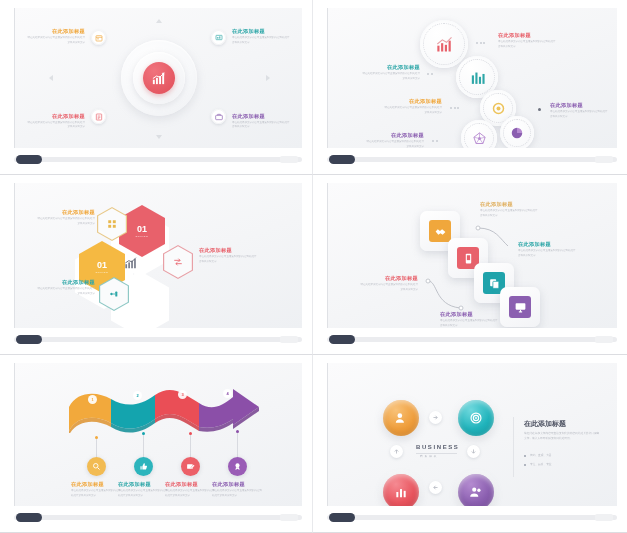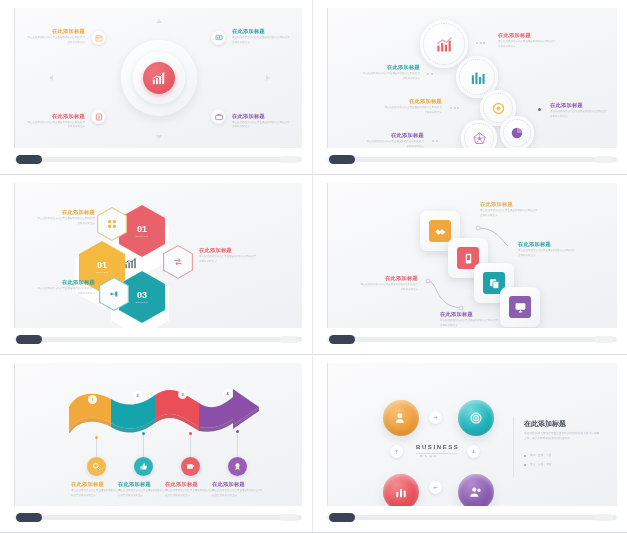--- a/index.html
+++ b/index.html
@@ -356,24 +356,20 @@
       <div class="hex hexw" style="left:96px;top:88px;width:58px;height:66px;background:#fff;"></div>
 
       <div class="hex" style="left:104px;top:22px;width:46px;height:52px;background:#e8616b;">
         <div class="hexnum">01</div>
         <div class="hexopt">OPTION</div>
       </div>
       <div class="hex" style="left:64px;top:58px;width:46px;height:52px;background:#f5b942;">
         <div class="hexnum">01</div>
         <div class="hexopt">OPTION</div>
       </div>
-      <div class="hex" style="left:104px;top:88px;width:46px;height:52px;background:#1fa3ab;">
-        <div class="hexnum">03</div>
-        <div class="hexopt">OPTION</div>
-      </div>
 
       <div style="position:absolute;left:105px;top:70px;width:20px;height:20px;display:flex;align-items:center;justify-content:center;">
         <svg width="14" height="14" viewBox="0 0 24 24">
           <rect x="4" y="14" width="3" height="7" fill="#7c818f"></rect>
           <rect x="9" y="11" width="3" height="10" fill="#7c818f"></rect>
           <rect x="14" y="8" width="3" height="13" fill="#7c818f"></rect>
           <rect x="19" y="5" width="3" height="16" fill="#7c818f"></rect>
           <path d="M4 12 L10 8 L15 10 L22 3" stroke="#5d6270" stroke-width="1.5" fill="none"></path>
         </svg>
       </div>

